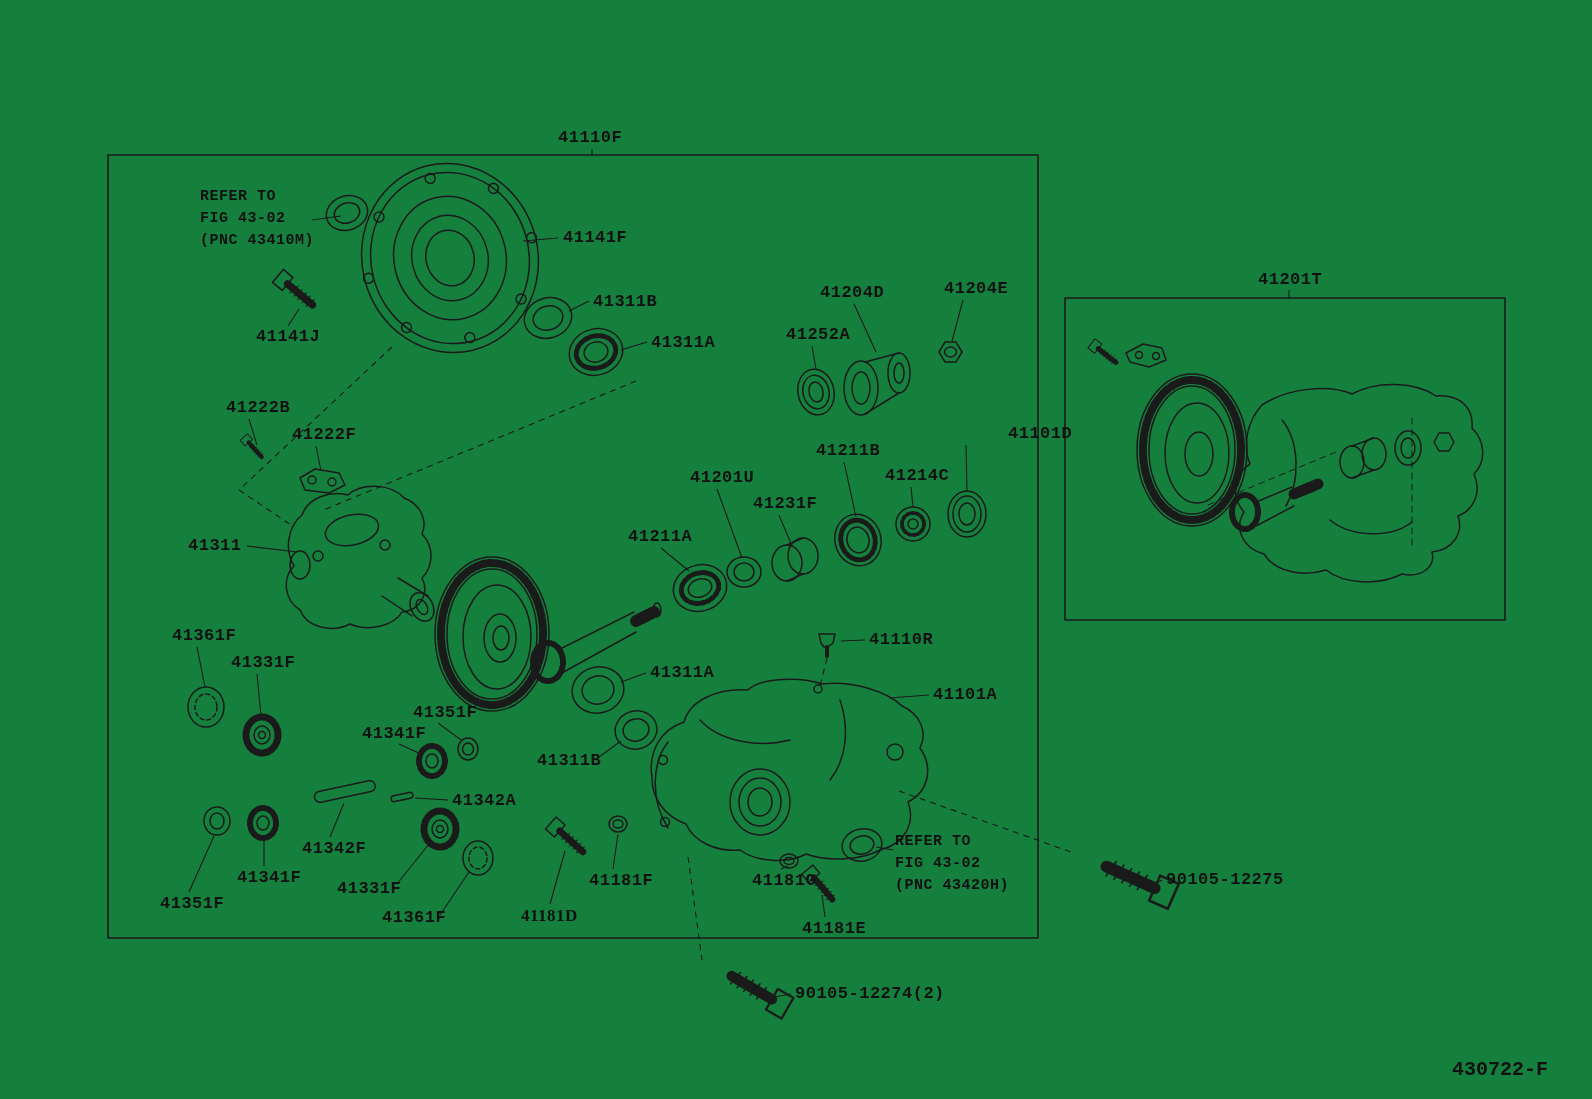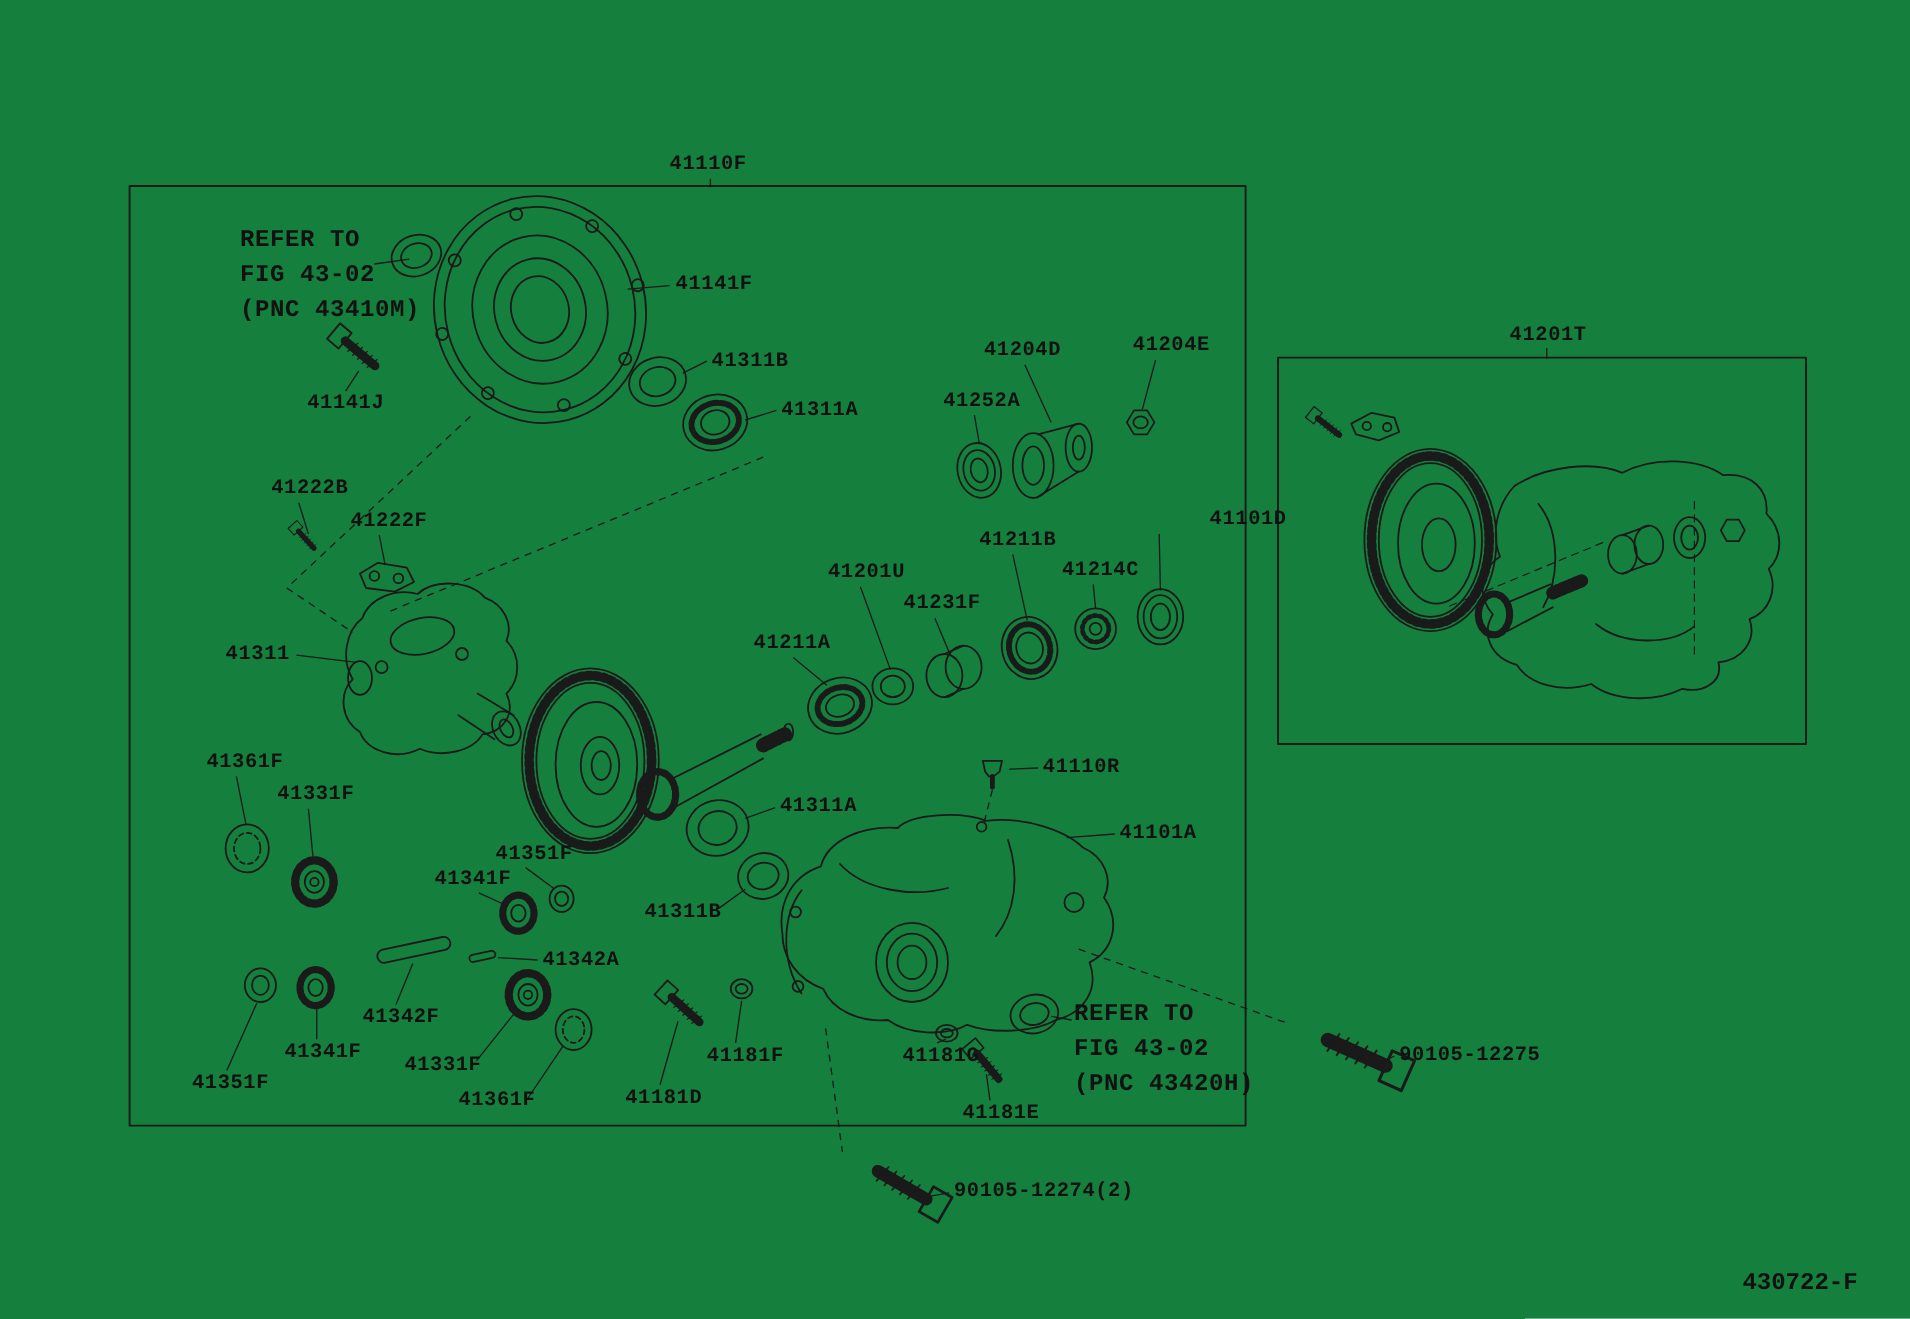--- a/index.html
+++ b/index.html
@@ -19,21 +19,21 @@
     font-weight: 700;
     font-size: 17px;
     line-height: 1;
     letter-spacing: 0.5px;
     color: #111;
     white-space: nowrap;
   }
   .ref-note {
     position: absolute;
     font-weight: 700;
-    font-size: 20px;
+    font-size: 15px;
     line-height: 1.45;
     letter-spacing: 0.5px;
     color: #111;
     white-space: pre-line;
   }
   .doc-number {
     position: absolute;
     left: 1452px;
     top: 1058px;
     font-weight: 700;
@@ -359,21 +359,21 @@
       <div class="part-label" style="left: 231px; top: 654px;">41331F</div>
       <div class="part-label" style="left: 413px; top: 704px;">41351F</div>
       <div class="part-label" style="left: 362px; top: 725px;">41341F</div>
       <div class="part-label" style="left: 537px; top: 752px;">41311B</div>
       <div class="part-label" style="left: 452px; top: 792px;">41342A</div>
       <div class="part-label" style="left: 302px; top: 840px;">41342F</div>
       <div class="part-label" style="left: 237px; top: 869px;">41341F</div>
       <div class="part-label" style="left: 337px; top: 880px;">41331F</div>
       <div class="part-label" style="left: 160px; top: 895px;">41351F</div>
       <div class="part-label" style="left: 382px; top: 909px;">41361F</div>
-      <div class="part-label" style="left: 521px; top: 907px;">41181D</div>
+      <div class="part-label" style="left: 521px; top: 907px; font-family: Liberation Serif, serif;">41181D</div>
       <div class="part-label" style="left: 589px; top: 872px;">41181F</div>
       <div class="part-label" style="left: 752px; top: 872px;">41181G</div>
       <div class="part-label" style="left: 802px; top: 920px;">41181E</div>
       <div class="part-label" style="left: 1166px; top: 871px;">90105-12275</div>
       <div class="part-label" style="left: 795px; top: 985px;">90105-12274(2)</div>
       <div class="ref-note" style="left: 200px; top: 186px;">REFER TO
 FIG 43-02
 (PNC 43410M)</div>
       <div class="ref-note" style="left: 895px; top: 831px;">REFER TO
 FIG 43-02

